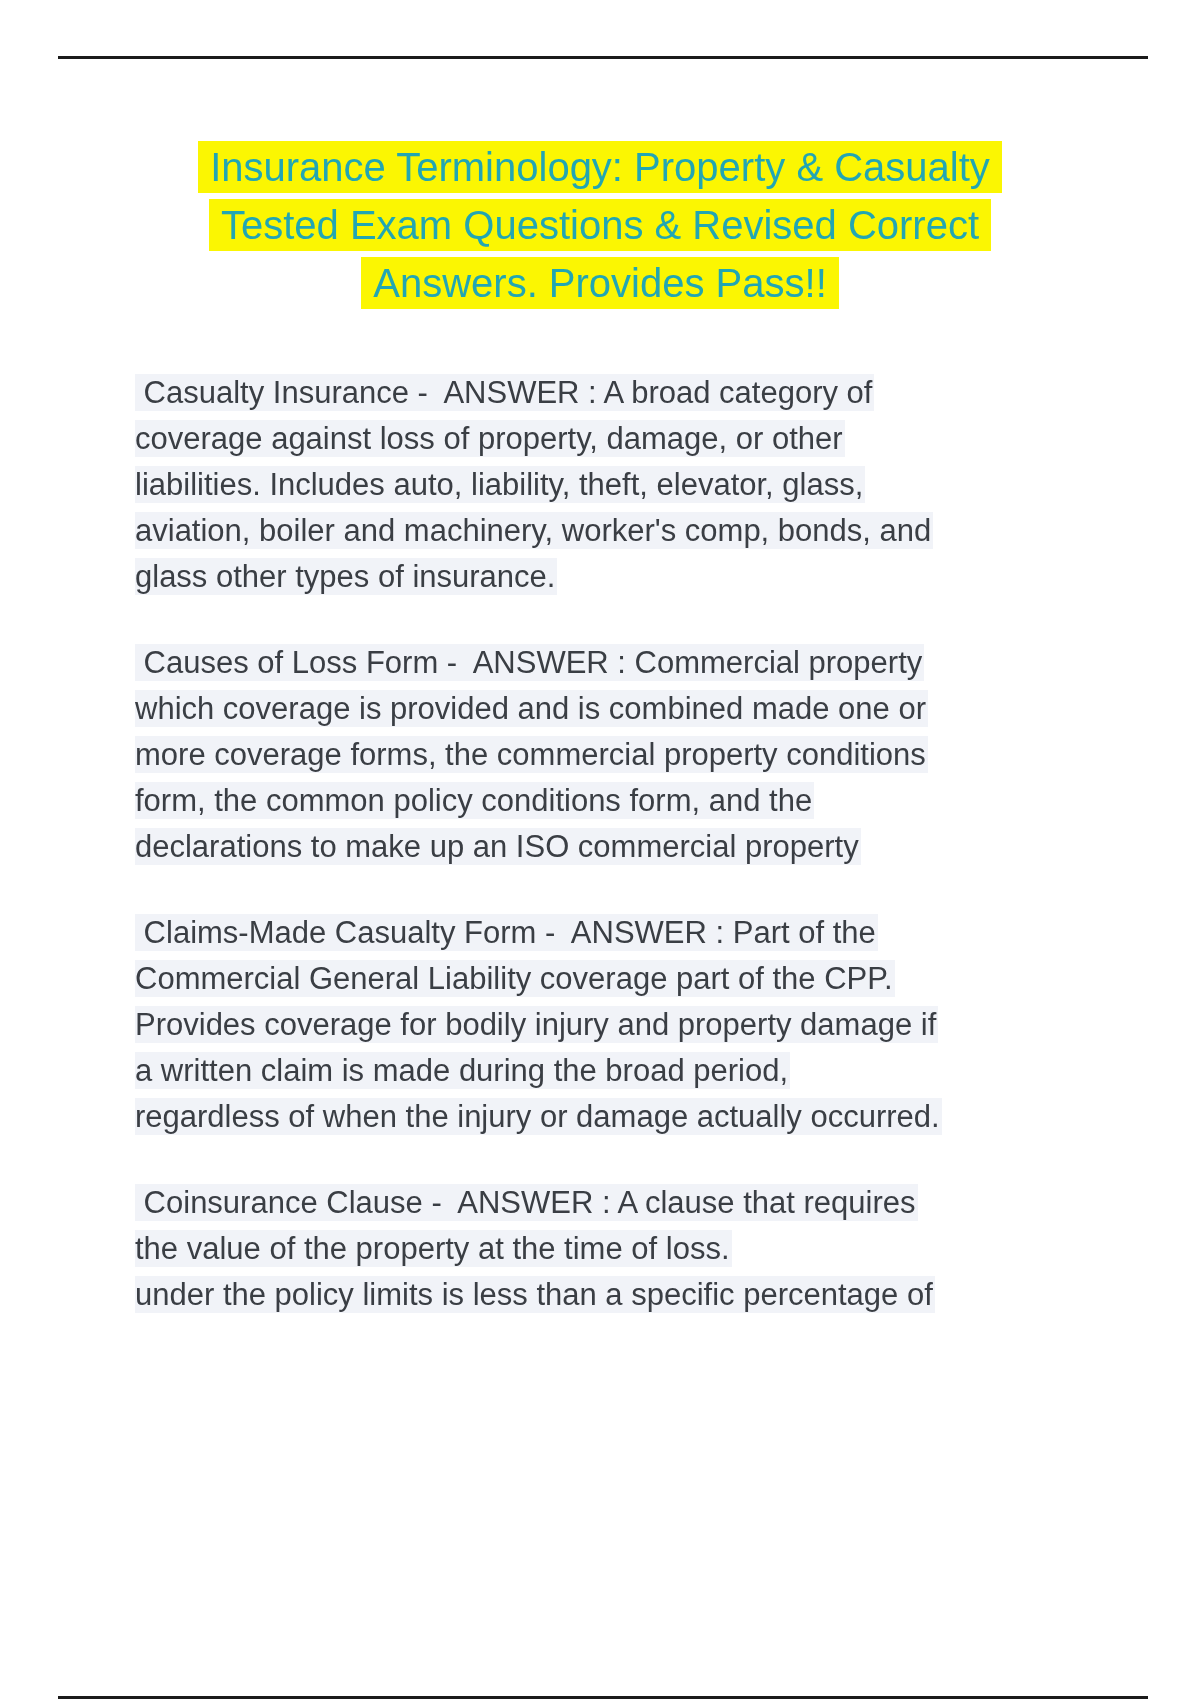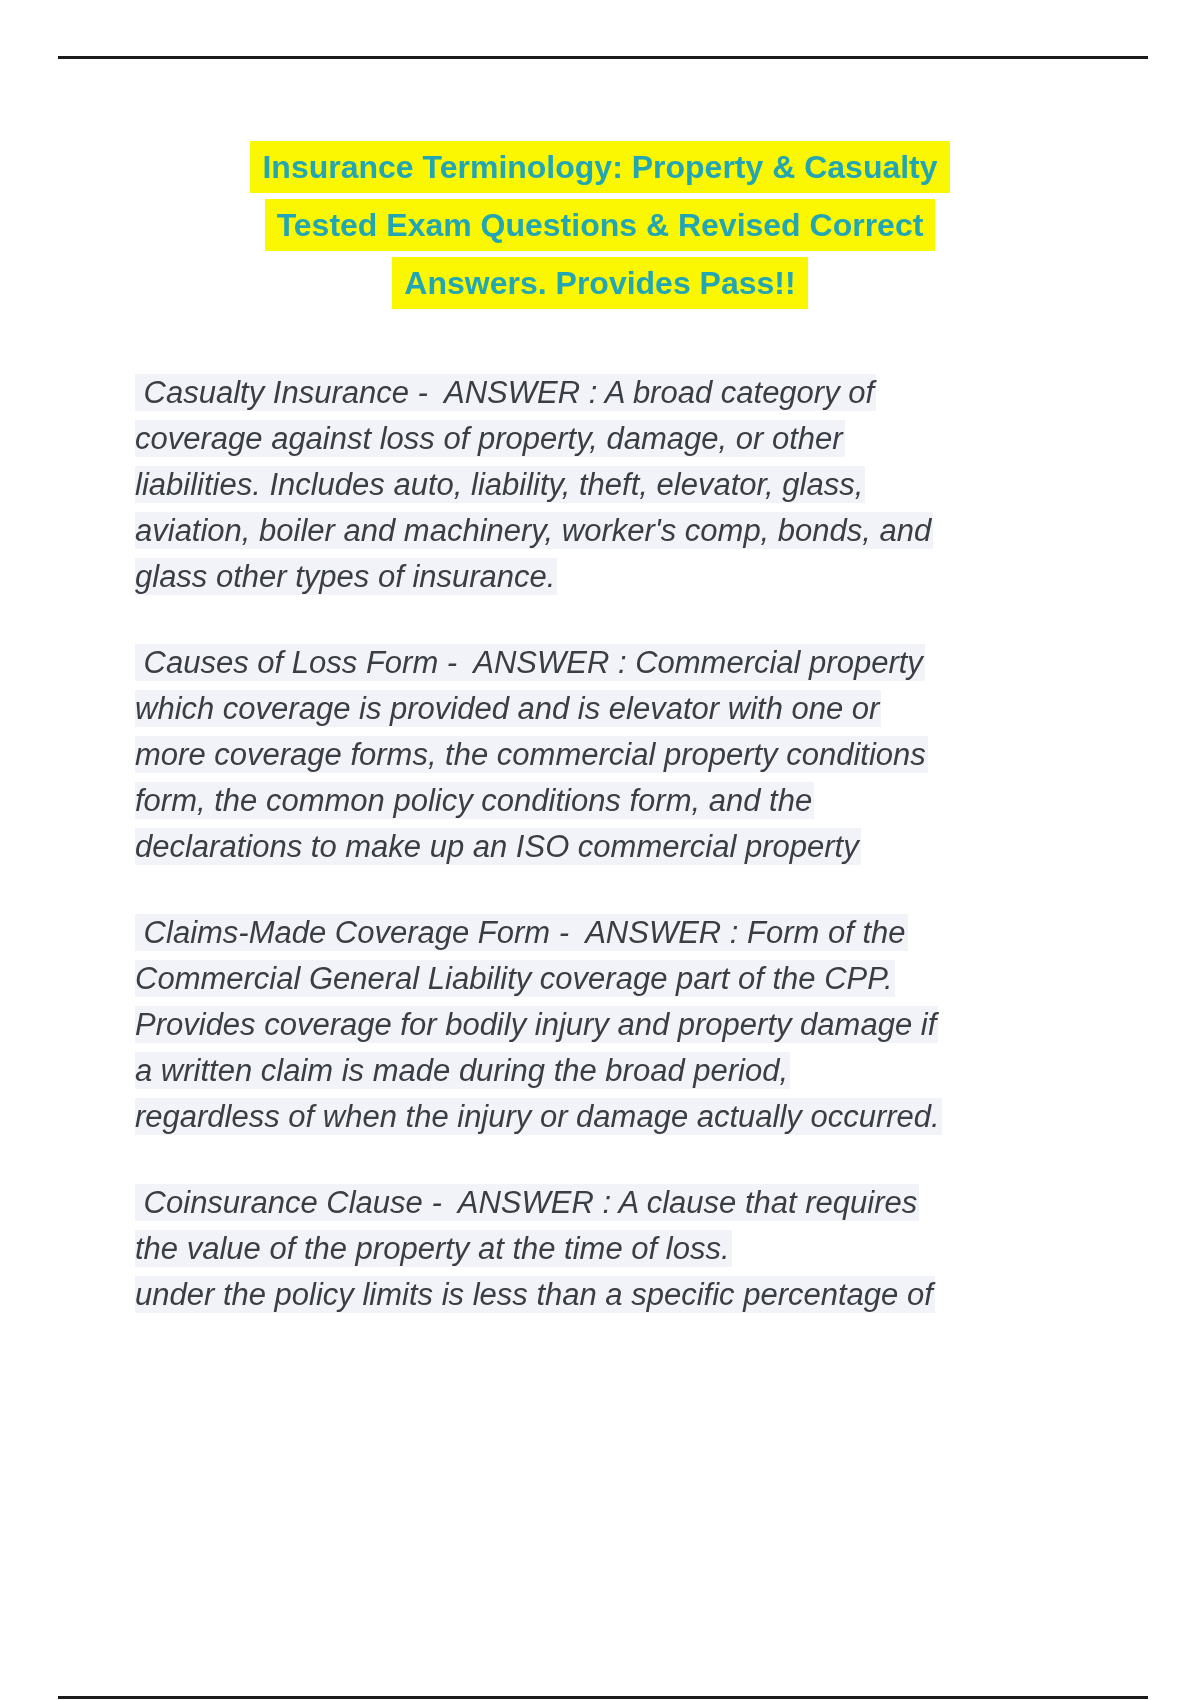--- a/index.html
+++ b/index.html
@@ -34,33 +34,33 @@
     top: 141px;
     left: 0;
     width: 100%;
     text-align: center;
   }
   .title-line { margin-bottom: 6px; }
   .title-line span {
     display: inline-block;
     background: var(--title-highlight);
     color: var(--title-text);
-    font-size: 32px;
-    font-weight: bold;
+    font-size: 40px;
+    font-weight: normal;
     line-height: 44px;
     padding: 4px 12px;
     white-space: pre;
   }
   .content {
     position: absolute;
     top: 372px;
     left: 135px;
     width: 1010px;
   }
-  .para { margin-bottom: 40px; font-style: italic; }
+  .para { margin-bottom: 40px; }
   .line { line-height: 41px; }
   .line span {
     background: var(--body-highlight);
     color: var(--body-text);
     font-size: 31px;
     white-space: pre;
     padding: 1px 2px 1px 0;
   }
 </style>
 </head>
@@ -76,27 +76,27 @@
   <main class="content">
       <div class="para">
         <div class="line"><span> Casualty Insurance -  ANSWER : A broad category of</span></div>
         <div class="line"><span>coverage against loss of property, damage, or other</span></div>
         <div class="line"><span>liabilities. Includes auto, liability, theft, elevator, glass,</span></div>
         <div class="line"><span>aviation, boiler and machinery, worker's comp, bonds, and</span></div>
         <div class="line"><span>glass other types of insurance.</span></div>
       </div>
       <div class="para">
         <div class="line"><span> Causes of Loss Form -  ANSWER : Commercial property</span></div>
-        <div class="line"><span>which coverage is provided and is elevator with one or</span></div>
+        <div class="line"><span>which coverage is provided and is combined made one or</span></div>
         <div class="line"><span>more coverage forms, the commercial property conditions</span></div>
         <div class="line"><span>form, the common policy conditions form, and the</span></div>
         <div class="line"><span>declarations to make up an ISO commercial property</span></div>
       </div>
       <div class="para">
-        <div class="line"><span> Claims-Made Coverage Form -  ANSWER : Form of the</span></div>
+        <div class="line"><span> Claims-Made Casualty Form -  ANSWER : Part of the</span></div>
         <div class="line"><span>Commercial General Liability coverage part of the CPP.</span></div>
         <div class="line"><span>Provides coverage for bodily injury and property damage if</span></div>
         <div class="line"><span>a written claim is made during the broad period,</span></div>
         <div class="line"><span>regardless of when the injury or damage actually occurred.</span></div>
       </div>
       <div class="para">
         <div class="line"><span> Coinsurance Clause -  ANSWER : A clause that requires</span></div>
         <div class="line"><span>the value of the property at the time of loss.</span></div>
         <div class="line"><span>under the policy limits is less than a specific percentage of</span></div>
       </div>

